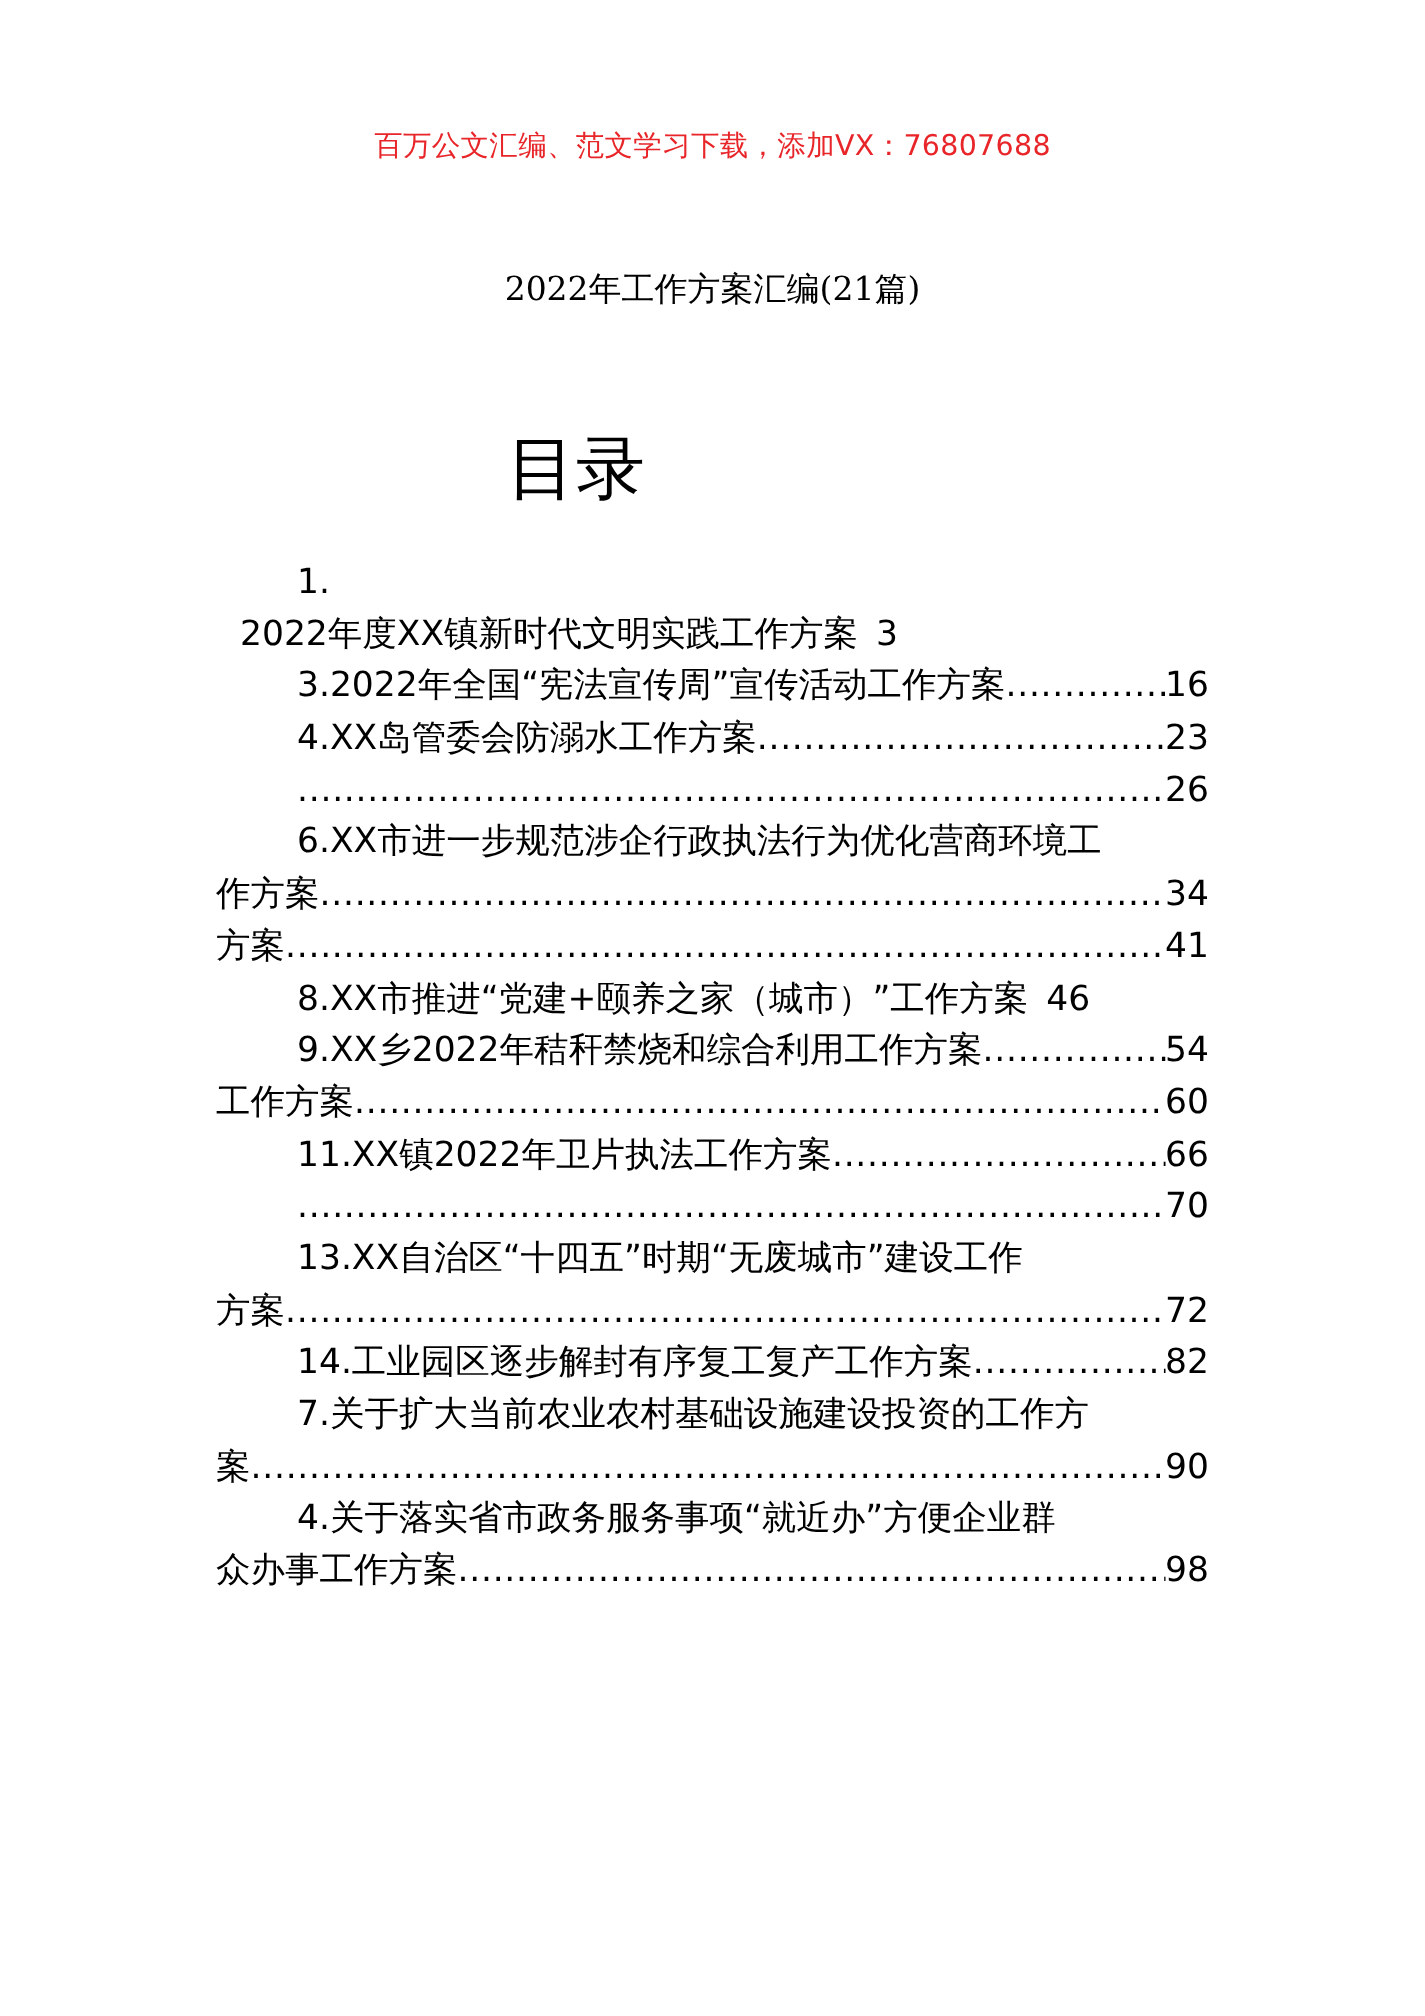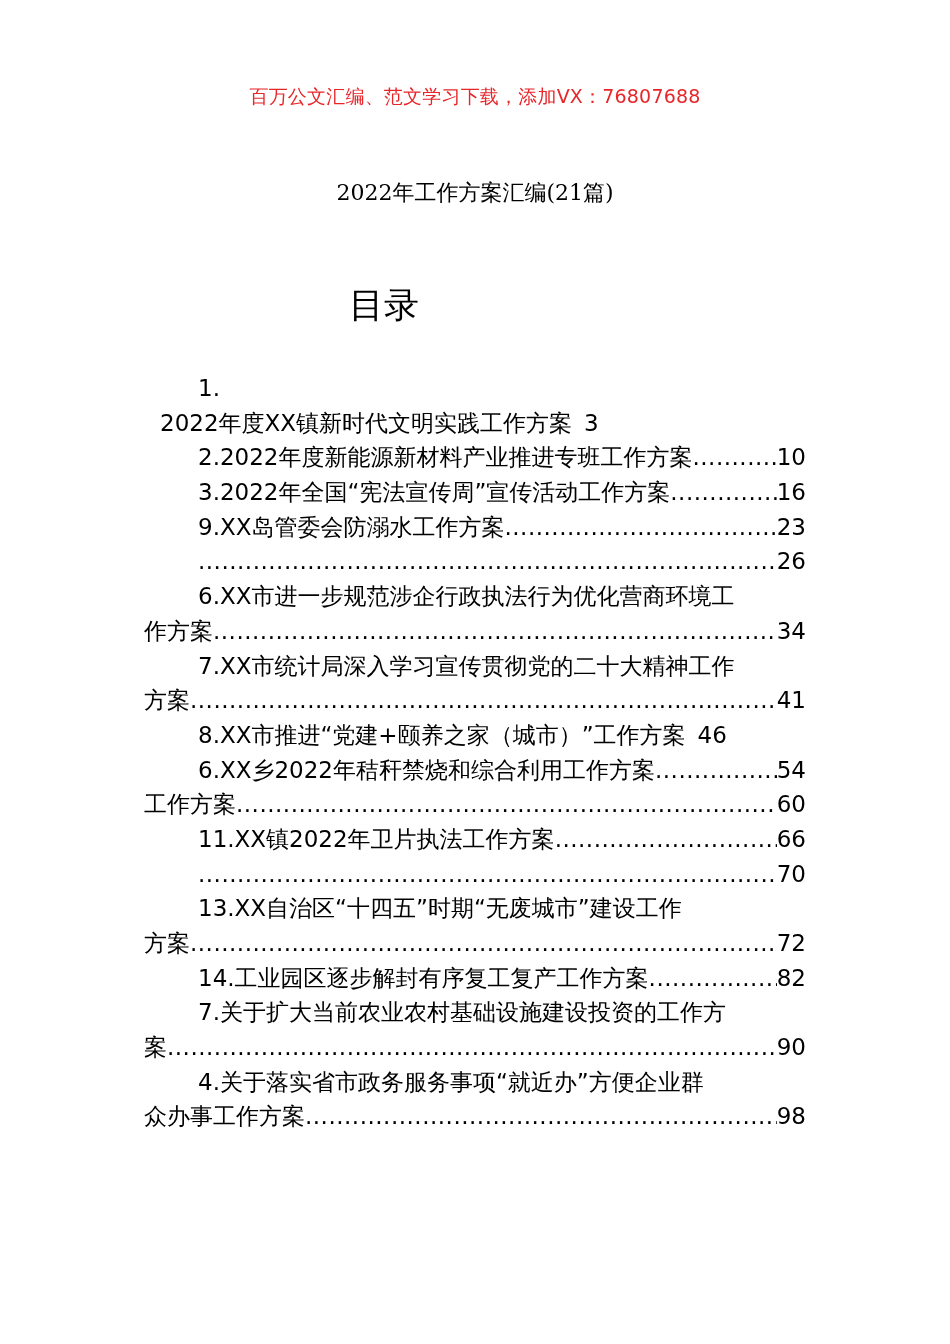--- a/index.html
+++ b/index.html
@@ -1,19 +1,19 @@
 <!DOCTYPE html>
 <html><head>
   <meta charset="utf-8">
   <style>
     html, body { margin: 0; padding: 0; background: #ffffff; }
     body { width: 950px; height: 1344px; position: relative; overflow: hidden; font-family: "DejaVu Sans", sans-serif; color: #000; }
     .watermark { position: absolute; top: 84px; left: 0; width: 950px; text-align: center; color: #e8262a; font-size: 19px; letter-spacing: 0.2px; }
     .doc-title { position: absolute; top: 178px; left: 0; width: 950px; text-align: center; font-family: "DejaVu Serif", "Liberation Serif", serif; font-size: 22px; }
-    .toc-heading { position: absolute; top: 282px; left: 0; width: 768px; text-align: center; font-size: 35px; }
+    .toc-heading { position: absolute; top: 282px; left: 0; width: 768px; text-align: center; font-size: 46px; }
     .toc { position: absolute; top: 371px; left: 144px; width: 662px; font-size: 23px; line-height: 34.7px; }
     .toc-line { white-space: nowrap; display: flex; align-items: baseline; overflow: hidden; height: 34.7px; }
     .indent { padding-left: 54px; }
     .first-num { padding-left: 54px; }
     .first-title { padding-left: 16px; }
     .text { flex: 0 0 auto; }
     .leader { flex: 1 1 auto; overflow: hidden; white-space: nowrap; letter-spacing: 0.5px; }
     .leader::after { content: "........................................................................................................................................................................................................"; }
     .page { flex: 0 0 auto; }
     .page.gap { padding-left: 12px; }
@@ -27,60 +27,52 @@
 
 <div class="toc">
   <div class="toc-line">
     <span class="text first-num">1.</span>
   </div>
   <div class="toc-line">
     <span class="text first-title">2022年度XX镇新时代文明实践工作方案</span>
     <span class="page gap">3</span>
   </div>
   <div class="toc-line indent">
-    <span class="text">2.2022年度新能源新材料产业推进专班工作方案</span>
-    <span class="leader"></span>
-    <span class="page">10</span>
-  </div>
-  <div class="toc-line indent">
     <span class="text">3.2022年全国“宪法宣传周”宣传活动工作方案</span>
     <span class="leader"></span>
     <span class="page">16</span>
   </div>
   <div class="toc-line indent">
-    <span class="text">9.XX岛管委会防溺水工作方案</span>
+    <span class="text">4.XX岛管委会防溺水工作方案</span>
     <span class="leader"></span>
     <span class="page">23</span>
   </div>
   <div class="toc-line indent">
     <span class="leader"></span>
     <span class="page">26</span>
   </div>
   <div class="toc-line indent">
     <span class="text">6.XX市进一步规范涉企行政执法行为优化营商环境工</span>
   </div>
   <div class="toc-line">
     <span class="text">作方案</span>
     <span class="leader"></span>
     <span class="page">34</span>
   </div>
-  <div class="toc-line indent">
-    <span class="text">7.XX市统计局深入学习宣传贯彻党的二十大精神工作</span>
-  </div>
   <div class="toc-line">
     <span class="text">方案</span>
     <span class="leader"></span>
     <span class="page">41</span>
   </div>
   <div class="toc-line indent">
     <span class="text">8.XX市推进“党建+颐养之家（城市）”工作方案</span>
     <span class="page gap">46</span>
   </div>
   <div class="toc-line indent">
-    <span class="text">6.XX乡2022年秸秆禁烧和综合利用工作方案</span>
+    <span class="text">9.XX乡2022年秸秆禁烧和综合利用工作方案</span>
     <span class="leader"></span>
     <span class="page">54</span>
   </div>
   <div class="toc-line">
     <span class="text">工作方案</span>
     <span class="leader"></span>
     <span class="page">60</span>
   </div>
   <div class="toc-line indent">
     <span class="text">11.XX镇2022年卫片执法工作方案</span>

